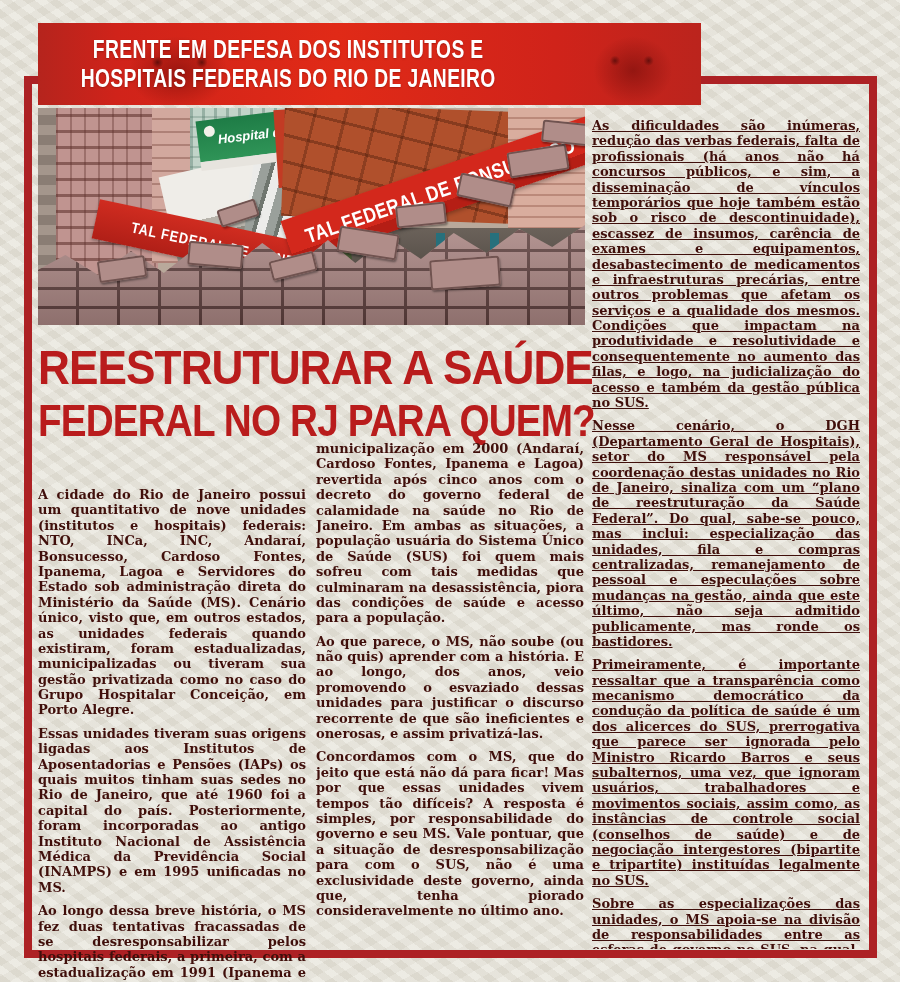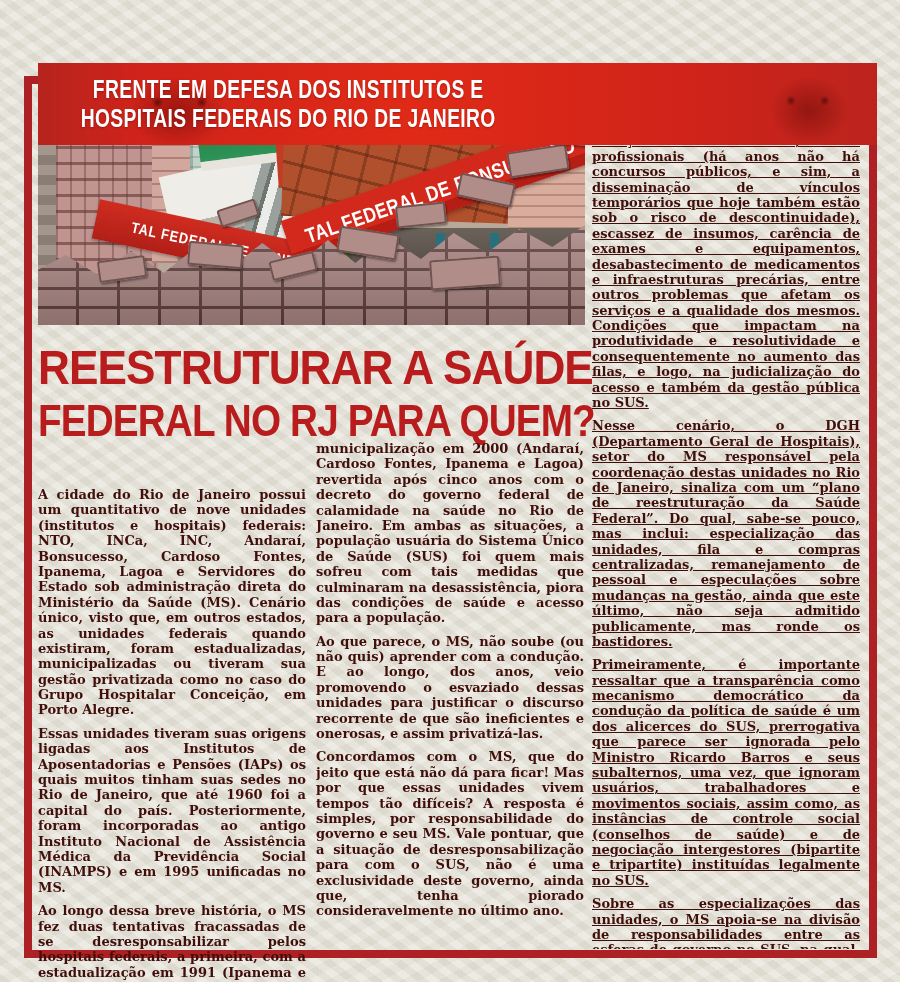--- a/index.html
+++ b/index.html
@@ -13,23 +13,22 @@
     background-image:
       repeating-linear-gradient(37deg, rgba(160,155,138,.10) 0 7px, rgba(255,255,255,.12) 7px 14px),
       repeating-linear-gradient(-29deg, rgba(160,155,138,.08) 0 9px, rgba(255,255,255,.10) 9px 18px);
   }
   .frame{
     position:absolute;left:24px;top:76px;width:853px;height:882px;
     box-sizing:border-box;border:8px solid #ad2124;z-index:1;
   }
   
   .banner{
-    position:absolute;left:38px;top:23px;width:839px;height:82px;z-index:3;
+    position:absolute;left:38px;top:23px;width:663px;height:82px;z-index:3;
     background:linear-gradient(90deg,#b5241d 0%,#d0231a 12%,#e02a17 45%,#d0231a 78%,#bb241d 100%);
-    margin-top:40px;
   }
   .face{position:absolute;top:0;height:82px;}
   .face.left{left:55px;width:170px;
     background:
       radial-gradient(ellipse 70px 50px at 50% 60%, rgba(70,0,0,.40), rgba(70,0,0,0) 72%),
       radial-gradient(circle 9px at 38% 48%, rgba(25,0,0,.55), transparent 65%),
       radial-gradient(circle 9px at 64% 48%, rgba(25,0,0,.55), transparent 65%);}
   .face.right{right:2px;width:120px;
     background:
       radial-gradient(ellipse 55px 48px at 45% 58%, rgba(70,0,0,.38), rgba(70,0,0,0) 72%),
@@ -165,21 +164,21 @@
 </div>
 
 <div class="col" id="col1">
   <p>A cidade do Rio de Janeiro possui um quantitativo de nove unidades (institutos e hospitais) federais: NTO, INCa, INC, Andaraí, Bonsucesso, Cardoso Fontes, Ipanema, Lagoa e Servidores do Estado sob administração direta do Ministério da Saúde (MS). Cenário único, visto que, em outros estados, as unidades federais quando existiram, foram estadualizadas, municipalizadas ou tiveram sua gestão privatizada como no caso do Grupo Hospitalar Conceição, em Porto Alegre.</p>
   <p>Essas unidades tiveram suas origens ligadas aos Institutos de Aposentadorias e Pensões (IAPs) os quais muitos tinham suas sedes no Rio de Janeiro, que até 1960 foi a capital do país. Posteriormente, foram incorporadas ao antigo Instituto Nacional de Assistência Médica da Previdência Social (INAMPS) e em 1995 unificadas no MS.</p>
   <p>Ao longo dessa breve história, o MS fez duas tentativas fracassadas de se desresponsabilizar pelos hospitais federais, a primeira, com a estadualização em 1991 (Ipanema e Servidores do Estado) revertida após três anos e a segunda, com a</p>
 </div>
 
 <div class="col" id="col2">
   <p>municipalização em 2000 (Andaraí, Cardoso Fontes, Ipanema e Lagoa) revertida após cinco anos com o decreto do governo federal de calamidade na saúde no Rio de Janeiro. Em ambas as situações, a população usuária do Sistema Único de Saúde (SUS) foi quem mais sofreu com tais medidas que culminaram na desassistência, piora das condições de saúde e acesso para a população.</p>
-  <p>Ao que parece, o MS, não soube (ou não quis) aprender com a condução. E ao longo, dos anos, veio promovendo o esvaziado dessas unidades para justificar o discurso recorrente de que são ineficientes e onerosas, e assim privatizá-las.</p>
+  <p>Ao que parece, o MS, não soube (ou não quis) aprender com a história. E ao longo, dos anos, veio promovendo o esvaziado dessas unidades para justificar o discurso recorrente de que são ineficientes e onerosas, e assim privatizá-las.</p>
   <p>Concordamos com o MS, que do jeito que está não dá para ficar! Mas por que essas unidades vivem tempos tão difíceis? A resposta é simples, por responsabilidade do governo e seu MS. Vale pontuar, que a situação de desresponsabilização para com o SUS, não é uma exclusividade deste governo, ainda que, tenha piorado consideravelmente no último ano.</p>
 </div>
 
 <div class="col" id="col3">
   <p>As dificuldades são inúmeras, redução das verbas federais, falta de profissionais (há anos não há concursos públicos, e sim, a disseminação de vínculos temporários que hoje também estão sob o risco de descontinuidade), escassez de insumos, carência de exames e equipamentos, desabastecimento de medicamentos e infraestruturas precárias, entre outros problemas que afetam os serviços e a qualidade dos mesmos. Condições que impactam na produtividade e resolutividade e consequentemente no aumento das filas, e logo, na judicialização do acesso e também da gestão pública no SUS.</p>
   <p>Nesse cenário, o DGH (Departamento Geral de Hospitais), setor do MS responsável pela coordenação destas unidades no Rio de Janeiro, sinaliza com um “plano de reestruturação da Saúde Federal”. Do qual, sabe-se pouco, mas inclui: especialização das unidades, fila e compras centralizadas, remanejamento de pessoal e especulações sobre mudanças na gestão, ainda que este último, não seja admitido publicamente, mas ronde os bastidores.</p>
   <p>Primeiramente, é importante ressaltar que a transparência como mecanismo democrático da condução da política de saúde é um dos alicerces do SUS, prerrogativa que parece ser ignorada pelo Ministro Ricardo Barros e seus subalternos, uma vez, que ignoram usuários, trabalhadores e movimentos sociais, assim como, as instâncias de controle social (conselhos de saúde) e de negociação intergestores (bipartite e tripartite) instituídas legalmente no SUS.</p>
   <p>Sobre as especializações das unidades, o MS apoia-se na divisão de responsabilidades entre as esferas de governo no SUS, na qual, cabe a união os serviços (e/ou demanda) de alta complexidade refe-</p>
 </div>
 

